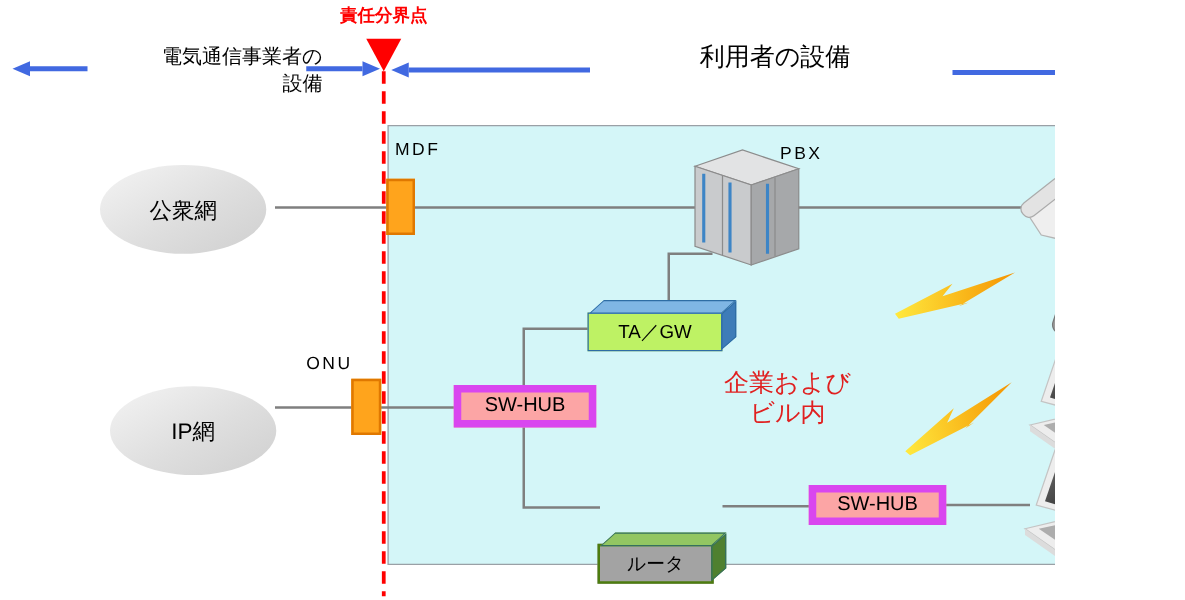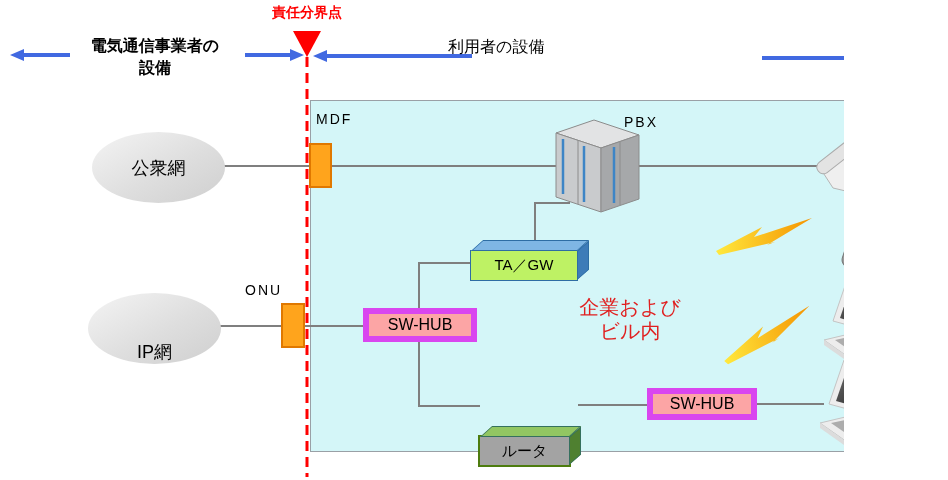--- a/index.html
+++ b/index.html
@@ -15,42 +15,42 @@
   
   #area-box {
     position:absolute; left:310px; top:100px; width:619px; height:352px;
     background:#D4F6F8; border:1px solid #9aa0a6; box-sizing:border-box;
   }
 
   
   .txt { color:#000; }
   #demarcation-label { left:257px; top:4px; width:100px; text-align:center;
     color:#FF0000; font-weight:bold; font-size:14px; }
-  #carrier-label { left:52px; top:35px; width:206px; text-align:center;
-    font-size:16px; line-height:22px;font-weight:bold; }
-  #user-label { left:448px; top:36px; width:344px; text-align:left;
-    font-size:16px; line-height:21px; }
+  #carrier-label { left:52px; top:35px; width:206px; text-align:right;
+    font-size:16px; line-height:22px; }
+  #user-label { left:448px; top:36px; width:344px; text-align:center;
+    font-size:20px; line-height:21px; }
   #area-note { left:563px; top:295px; width:134px; text-align:center;
     color:#E02020; font-size:20px; line-height:24px; }
 
   
   .small-label { font-size:14px; letter-spacing:2px; }
   #mdf-label { left:316px; top:111px; }
   #onu-label { left:245px; top:282px; }
   #pbx-label { left:624px; top:114px; }
 
   
   .node { box-sizing:border-box; display:flex; align-items:center; justify-content:center; }
 
   
   .ellipse { width:133px; height:71px; border-radius:50%;
     background:linear-gradient(150deg,#f4f4f4 0%,#dedede 55%,#cfcfcf 100%);
     font-size:18px; }
-  #public-network { left:92px; top:132px;font-family:Liberation Mono, monospace; }
-  #ip-network { left:88px; top:293px;align-items:flex-end; }
+  #public-network { left:80px; top:132px;font-family:Liberation Mono, monospace; }
+  #ip-network { left:88px; top:309px; }
 
   
   .terminal { background:#FFA41C; border:2px solid #E07800; }
   #mdf-box { left:309px; top:143px; width:23px; height:45px; }
   #onu-box { left:281px; top:303px; width:24px; height:45px; }
 
   
   .hub { background:#fca5a5; border:6px solid #d946ef; font-size:16px; }
   #sw-hub-1 { left:363px; top:308px; width:114px; height:34px; }
   #sw-hub-2 { left:647px; top:388px; width:110px; height:32px; }

